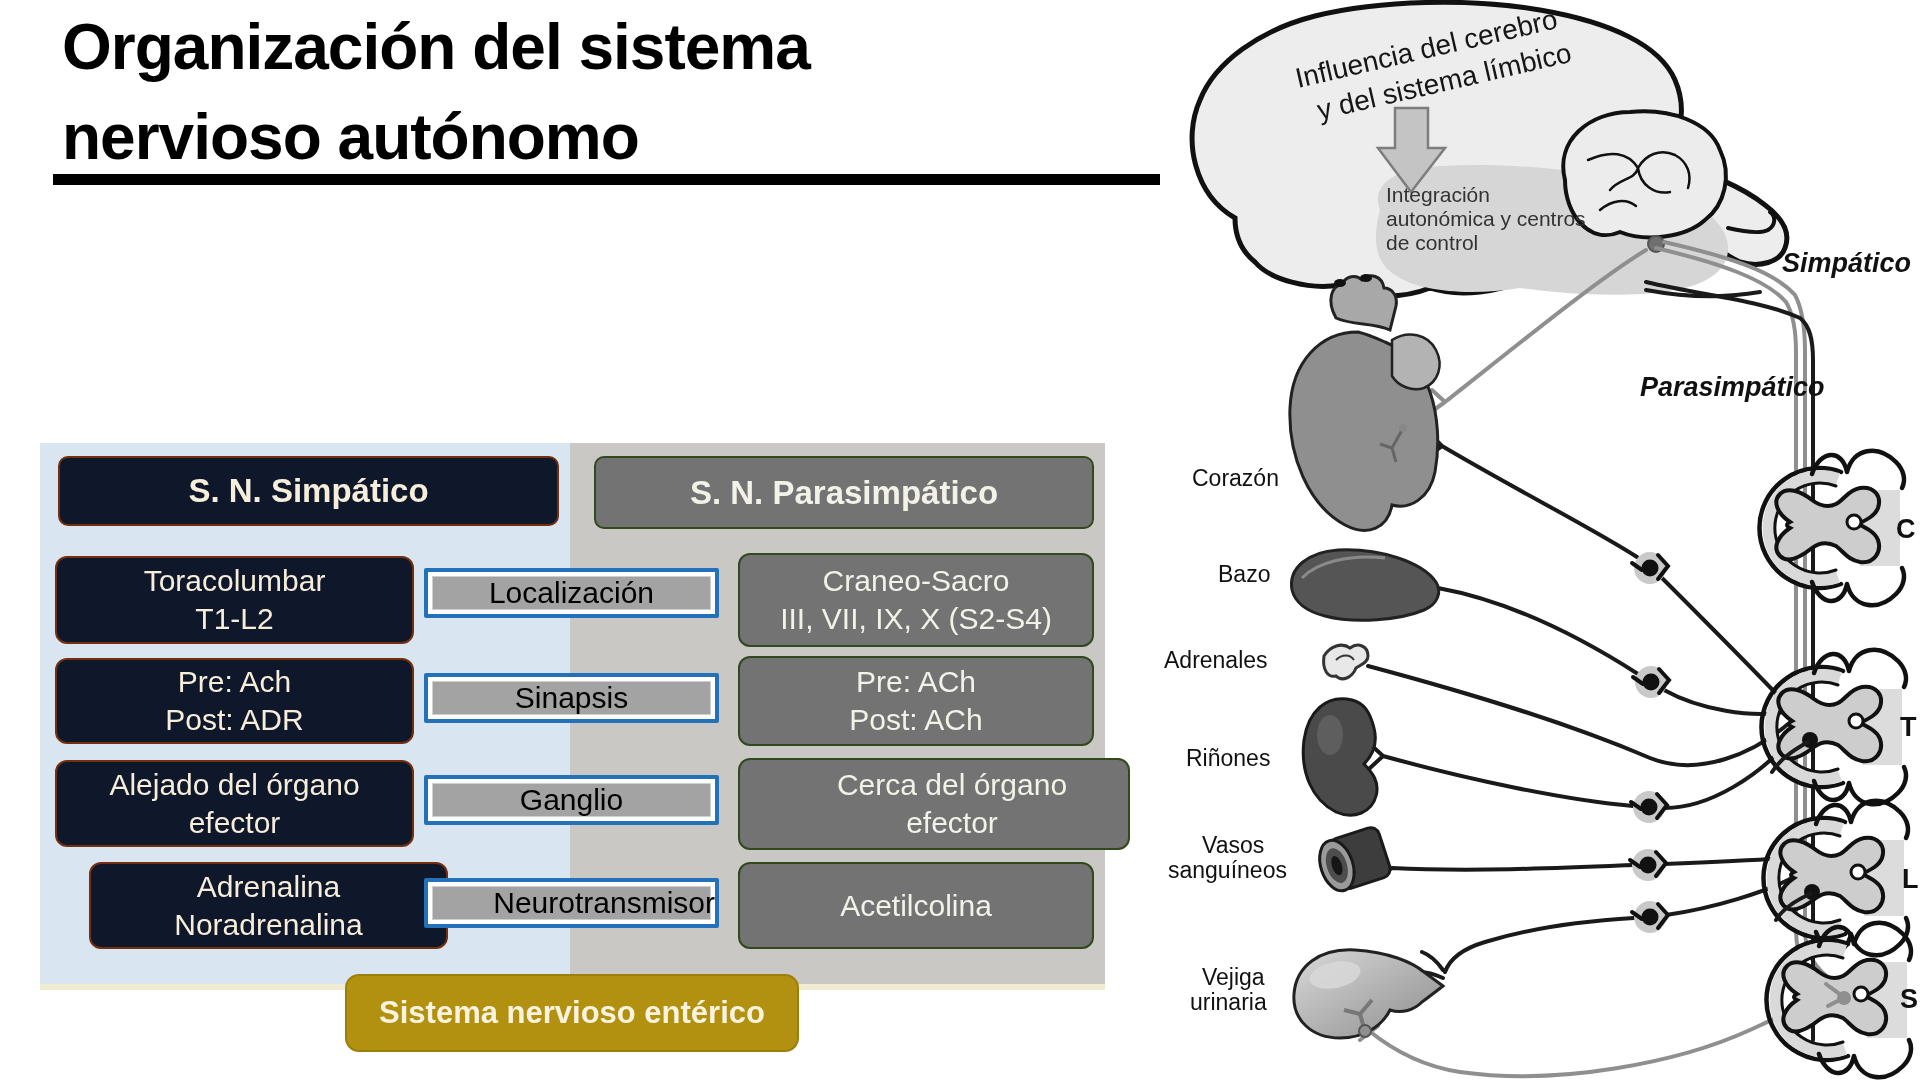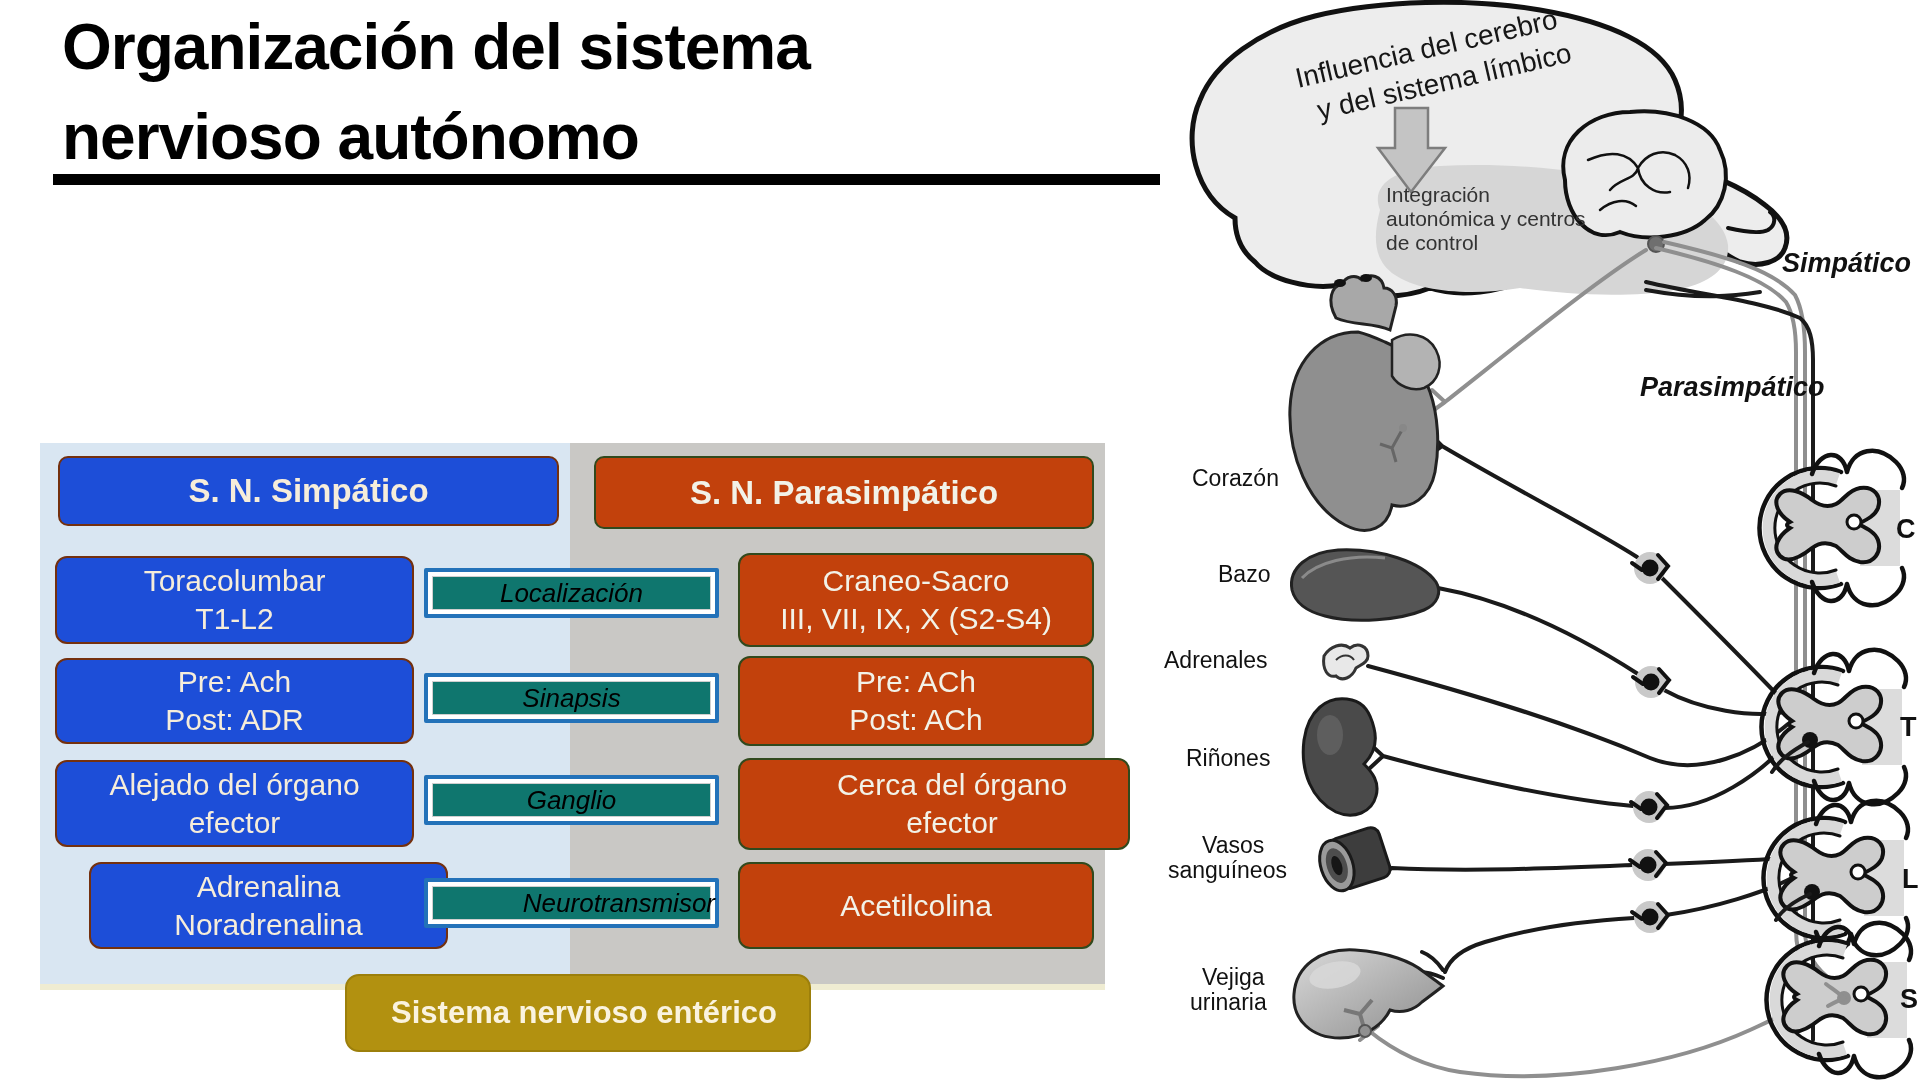--- a/index.html
+++ b/index.html
@@ -14,29 +14,29 @@
   #title-rule{left:53px;top:174px;width:1107px;height:11px;background:#000;}
 
   
   #panel{left:40px;top:443px;width:1065px;height:541px;}
   #panel .half{position:absolute;top:0;height:541px;}
   #panel-edge{left:40px;top:984px;width:1065px;height:6px;background:#efecd2;}
 
   .cell{position:absolute;display:flex;flex-direction:column;justify-content:center;
         align-items:center;text-align:center;border-radius:12px;
         font-size:30px;line-height:38px;}
-  .brown{background:#1d4ed8;border:2px solid #74300e;color:#f6edda;text-align:center;}
-  .green{background:#c2410c;border:2px solid #31491d;color:#f2f2e8;}
+  .brown{background:#0f172a;border:2px solid #74300e;color:#f6edda;text-align:center;}
+  .green{background:#737373;border:2px solid #31491d;color:#f2f2e8;}
   .hdr{font-weight:700;font-size:33px;border-radius:10px;}
-  .mid{background:#0f766e;border:4px solid #2372b9;color:#000;
+  .mid{background:#a3a3a3;border:4px solid #2372b9;color:#000;
        box-shadow:inset 0 0 0 4px #ffffff, inset 0 0 0 5px #cfcfcf;
-       border-radius:2px;font-size:26px;font-style:italic;}
+       border-radius:2px;font-size:30px;}
   #enteric{left:345px;top:974px;width:450px;height:74px;background:#b29110;
            border:2px solid #9c7f0b;border-radius:14px;display:flex;align-items:center;
-           justify-content:center;color:#faf3df;font-weight:700;font-size:31px;padding-left:12px;}
+           justify-content:center;color:#faf3df;font-weight:700;font-size:31px;}
 
   
   #diagram{left:1140px;top:0;width:780px;height:1080px;}
   text{font-family:"Liberation Sans",sans-serif;}
   .organ-label{font-size:23px;fill:#111;}
   .cord-letter{font-size:27px;font-weight:700;fill:#111;}
   .division-label{font-size:27px;font-weight:700;font-style:italic;fill:#111;}
   .fiber{fill:none;stroke:#1a1a1a;stroke-width:4;stroke-linecap:round;}
   .fiber-gray{fill:none;stroke:#8f8f8f;stroke-width:4;stroke-linecap:round;}
   .outline{fill:none;stroke:#111;stroke-linecap:round;}

